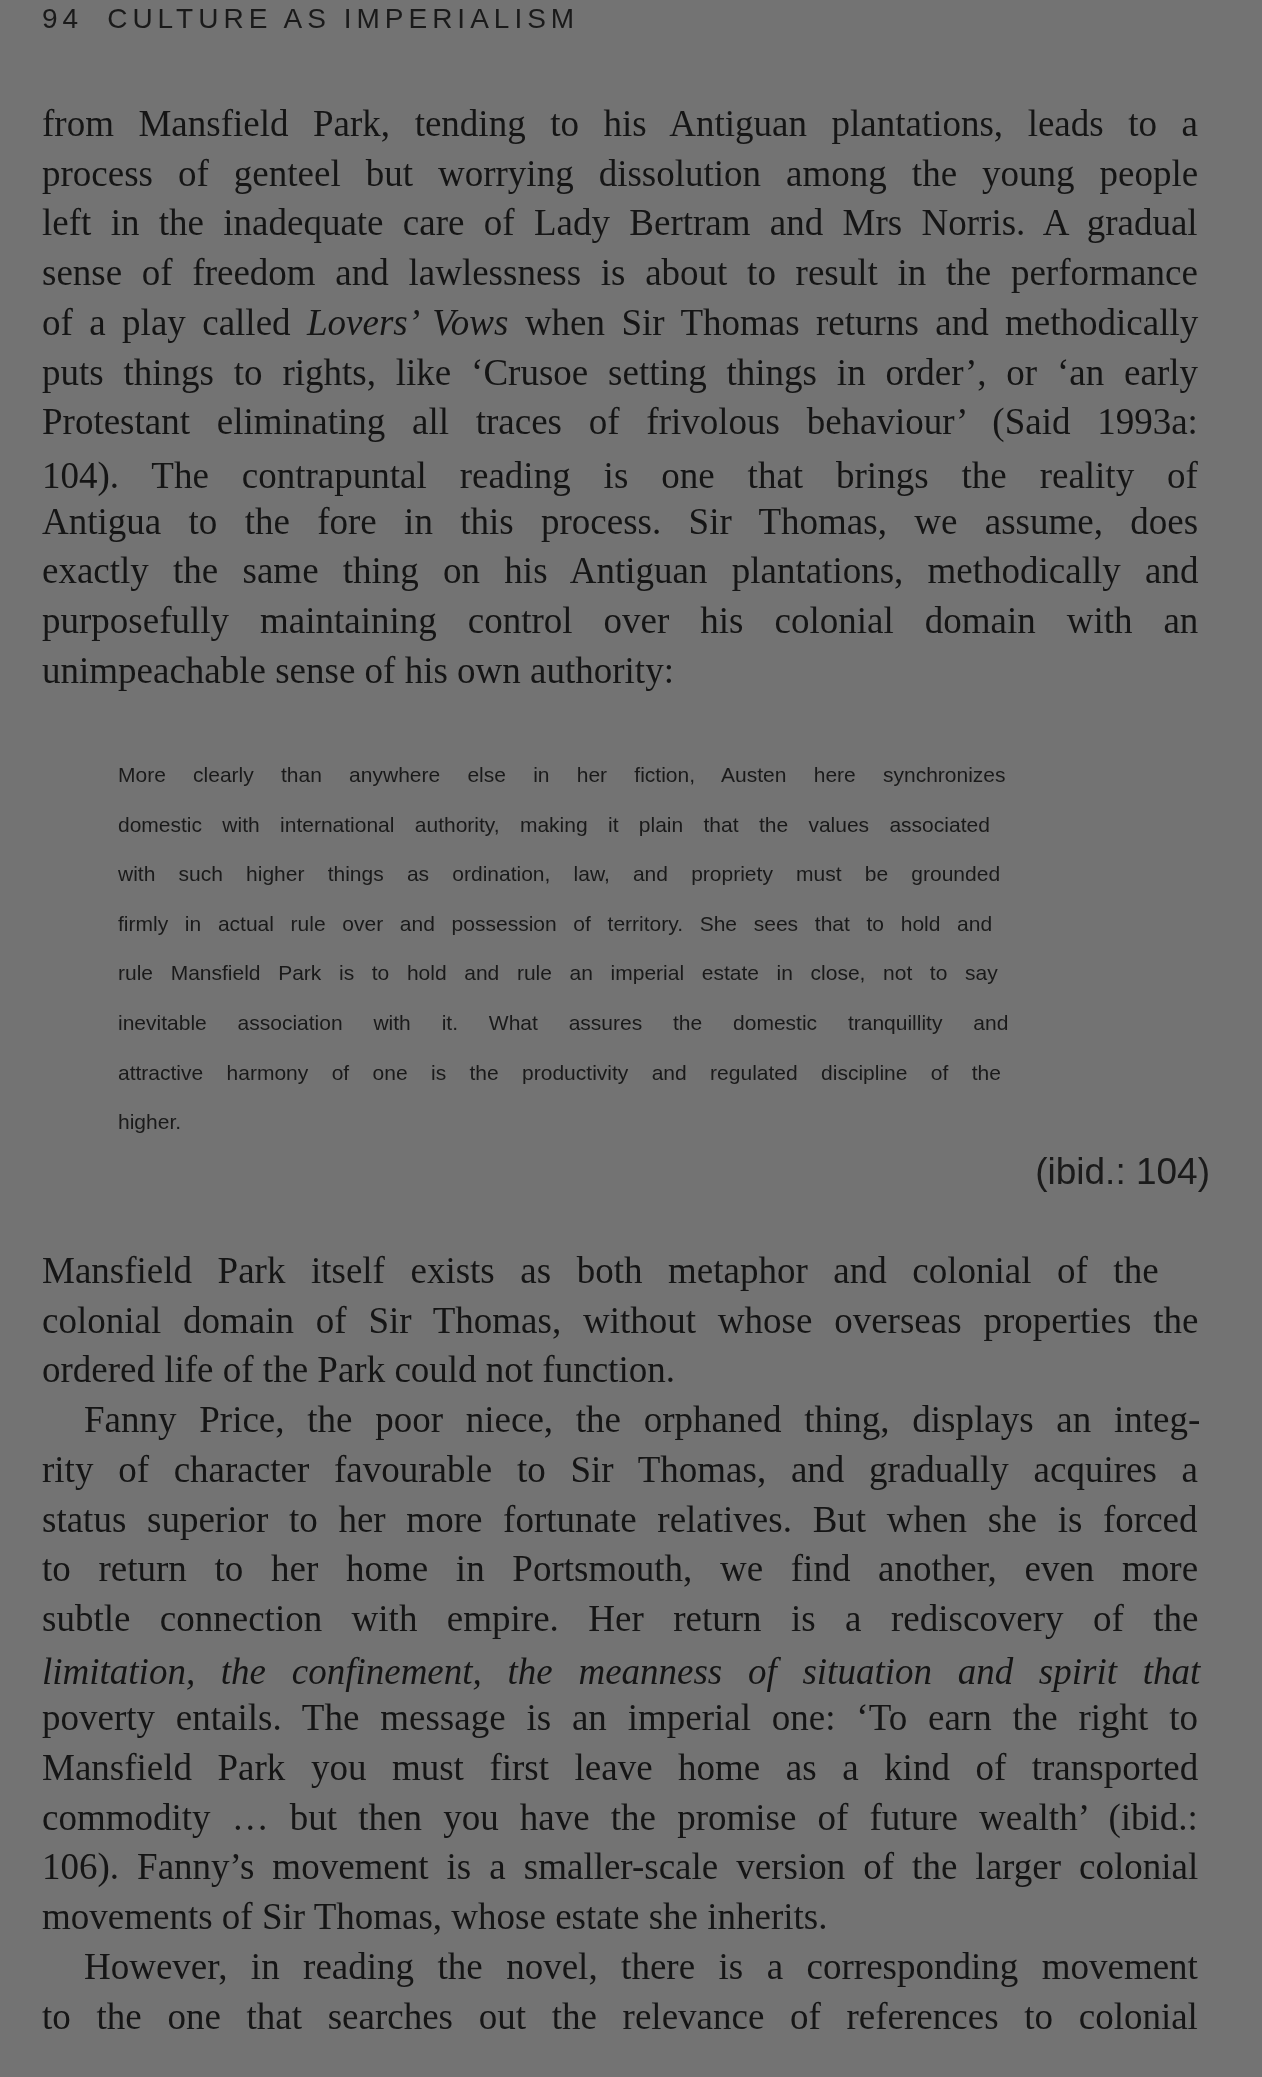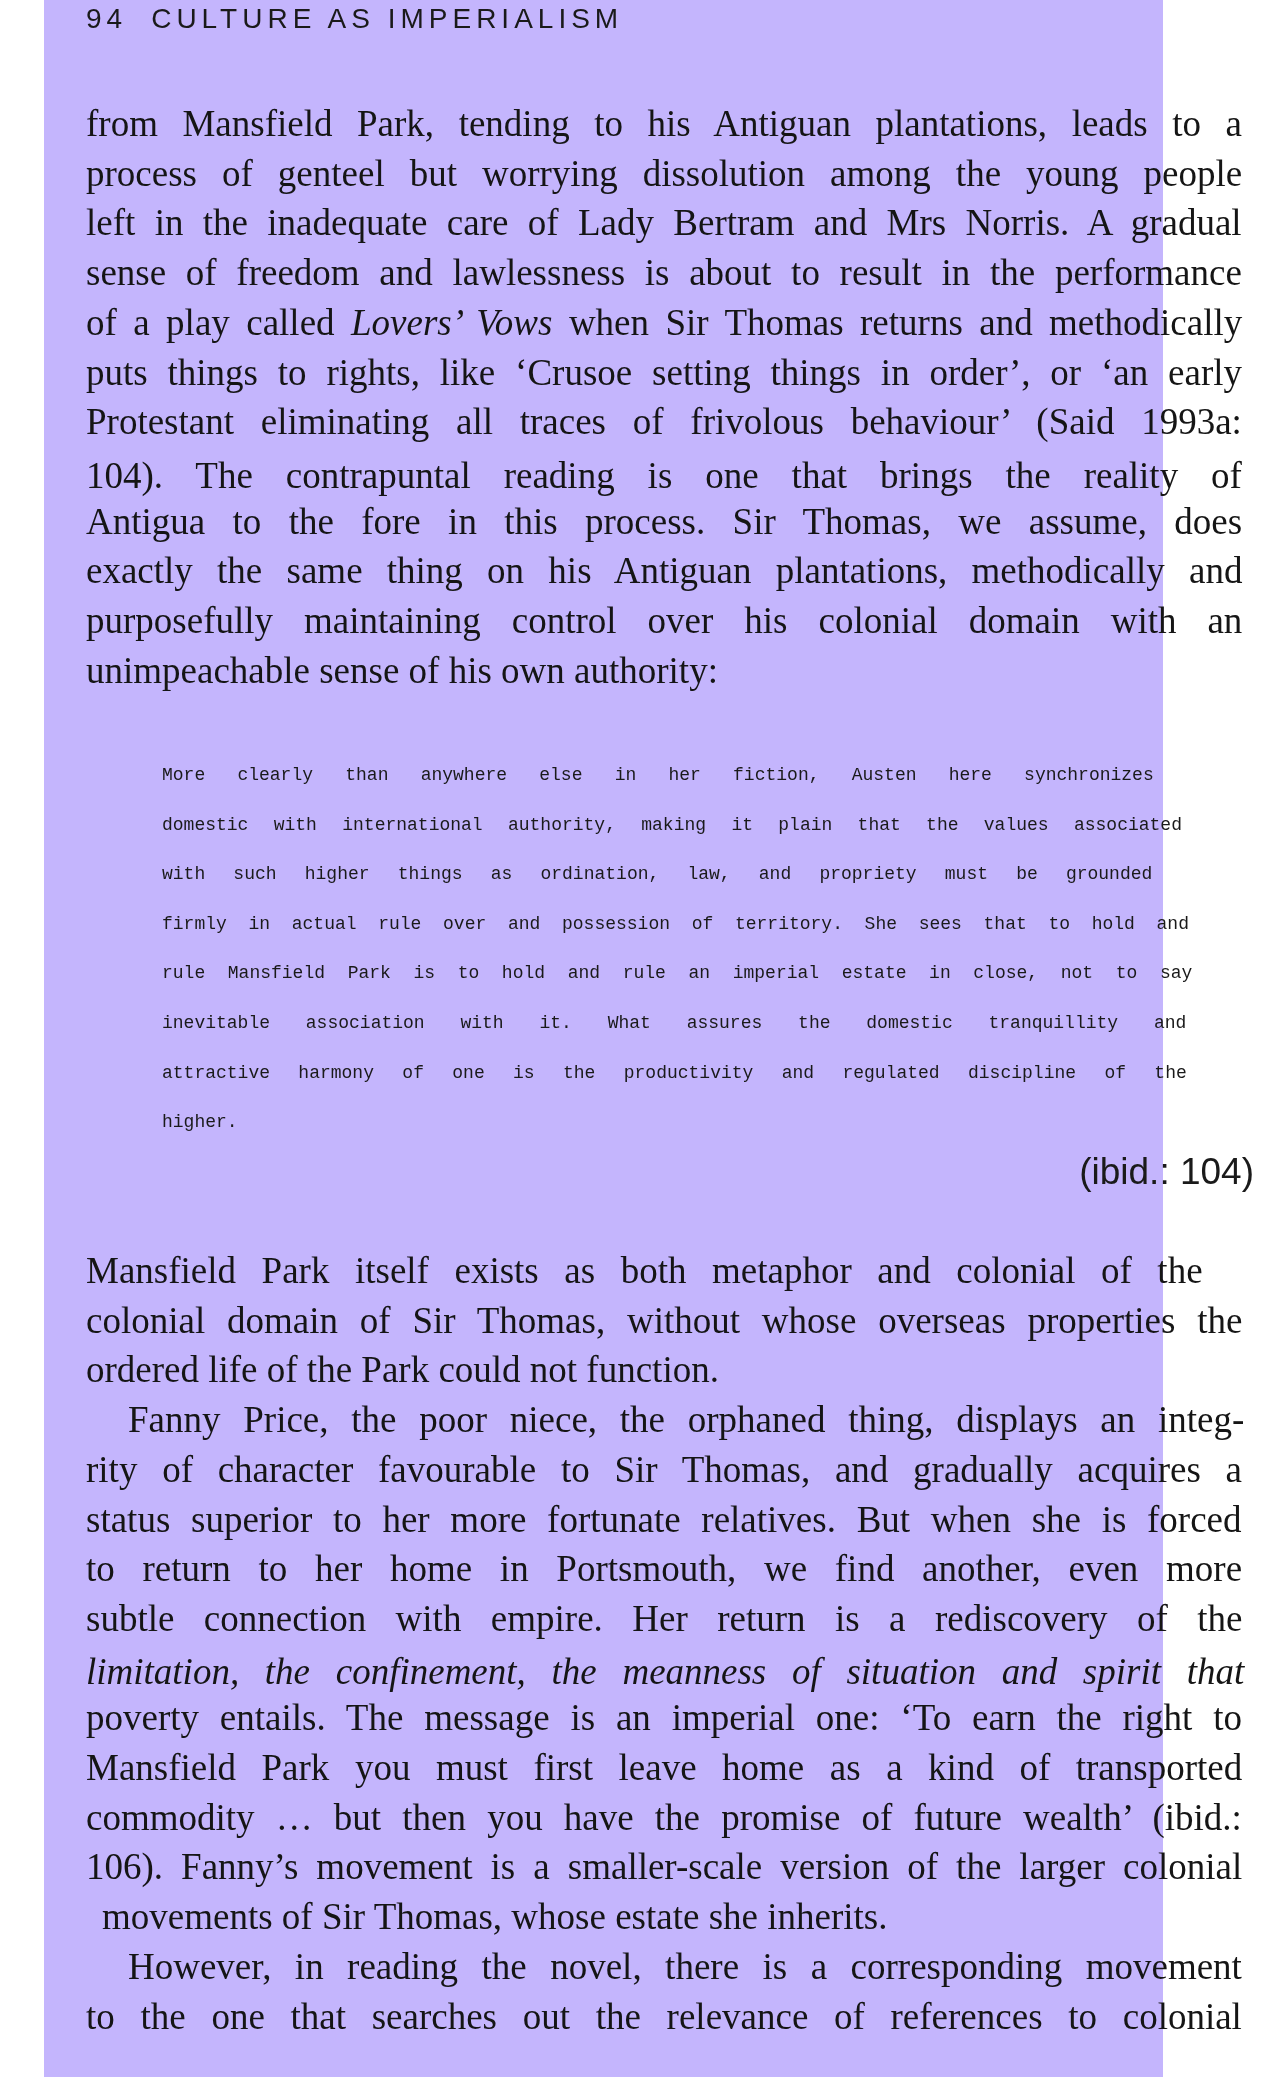--- a/index.html
+++ b/index.html
@@ -1,32 +1,32 @@
 <!DOCTYPE html>
 <html><head>
 <meta charset="utf-8">
 <style>
   html, body { margin: 0; padding: 0; background: #ffffff; }
   body { width: 1262px; height: 2077px; position: relative; overflow: hidden; color: #111111; }
-  .page { position: absolute; left: 0; top: 0; width: 1119px; height: 2077px; background: #c4b5fd; margin-left: 44px; }
+  .page { position: absolute; left: 0; top: 0; width: 1262px; height: 2077px; background: #737373; }
   .running-head {
     position: absolute; left: 42px; top: 2px; height: 34px; line-height: 34px;
     font-family: "Liberation Sans", sans-serif; font-size: 28px; letter-spacing: 5px;
     color: #1a1a1a; white-space: nowrap;
   }
   .running-head .folio { margin-right: 24px; }
   .line {
     position: absolute; white-space: nowrap; transform-origin: 0 0;
   }
   .body-line {
     left: 42px; font-family: "Liberation Serif", serif; font-size: 37px; line-height: 44px; height: 44px;
     color: #151515;
   }
   .quote-line {
-    left: 118px; font-family: Liberation Mono, monospace; font-size: 18px; line-height: 36px; height: 36px;
+    left: 118px; font-family: Liberation Sans, sans-serif; font-size: 21px; line-height: 36px; height: 36px;
     color: #1a1a1a;
   }
   .cite-line {
     font-family: "Liberation Sans", sans-serif; font-size: 37px; line-height: 36px; height: 36px;
     color: #1a1a1a; right: 52px;
   }
   .block { position: absolute; left: 0; top: 0; width: 1262px; }
   em { font-style: italic; }
 </style>
 </head>
@@ -69,17 +69,17 @@
       <div class="line body-line" style="left: 84px; top: 1398.1px; word-spacing: 13.5px;">Fanny Price, the poor niece, the orphaned thing, displays an integ-</div>
       <div class="line body-line" style="left: 42px; top: 1447.8px; word-spacing: 15.5px;">rity of character favourable to Sir Thomas, and gradually acquires a</div>
       <div class="line body-line" style="left: 42px; top: 1497.5px; word-spacing: 11.4545px;">status superior to her more fortunate relatives. But when she is forced</div>
       <div class="line body-line" style="left: 42px; top: 1547.2px; word-spacing: 18.4545px; text-align: right;">to return to her home in Portsmouth, we find another, even more</div>
       <div class="line body-line" style="left: 42px; top: 1596.9px; word-spacing: 20.2px;">subtle connection with empire. Her return is a rediscovery of the</div>
       <div class="line body-line" style="left: 42px; top: 1650px; word-spacing: 16.4444px; font-style: italic;">limitation, the confinement, the meanness of situation and spirit that</div>
       <div class="line body-line" style="left: 42px; top: 1696.3px; word-spacing: 11.5833px;">poverty entails. The message is an imperial one: ‘To earn the right to</div>
       <div class="line body-line" style="left: 42px; top: 1746px; word-spacing: 16.2727px;">Mansfield Park you must first leave home as a kind of transported</div>
       <div class="line body-line" style="left: 42px; top: 1795.7px; word-spacing: 11.9091px;">commodity … but then you have the promise of future wealth’ (ibid.:</div>
       <div class="line body-line" style="left: 42px; top: 1845.4px; word-spacing: 8.8px;">106). Fanny’s movement is a smaller-scale version of the larger colonial</div>
-      <div class="line body-line" style="left: 58px; top: 1895.1px;">movements of Sir Thomas, whose estate she inherits.</div>
+      <div class="line body-line" style="left: 42px; top: 1895.1px;">movements of Sir Thomas, whose estate she inherits.</div>
       <div class="line body-line" style="left: 84px; top: 1944.8px; word-spacing: 14.2222px;">However, in reading the novel, there is a corresponding movement</div>
       <div class="line body-line" style="left: 42px; top: 1994.5px; word-spacing: 16.4545px;">to the one that searches out the relevance of references to colonial</div>
     </div>
 </div>
 
 </body></html>

